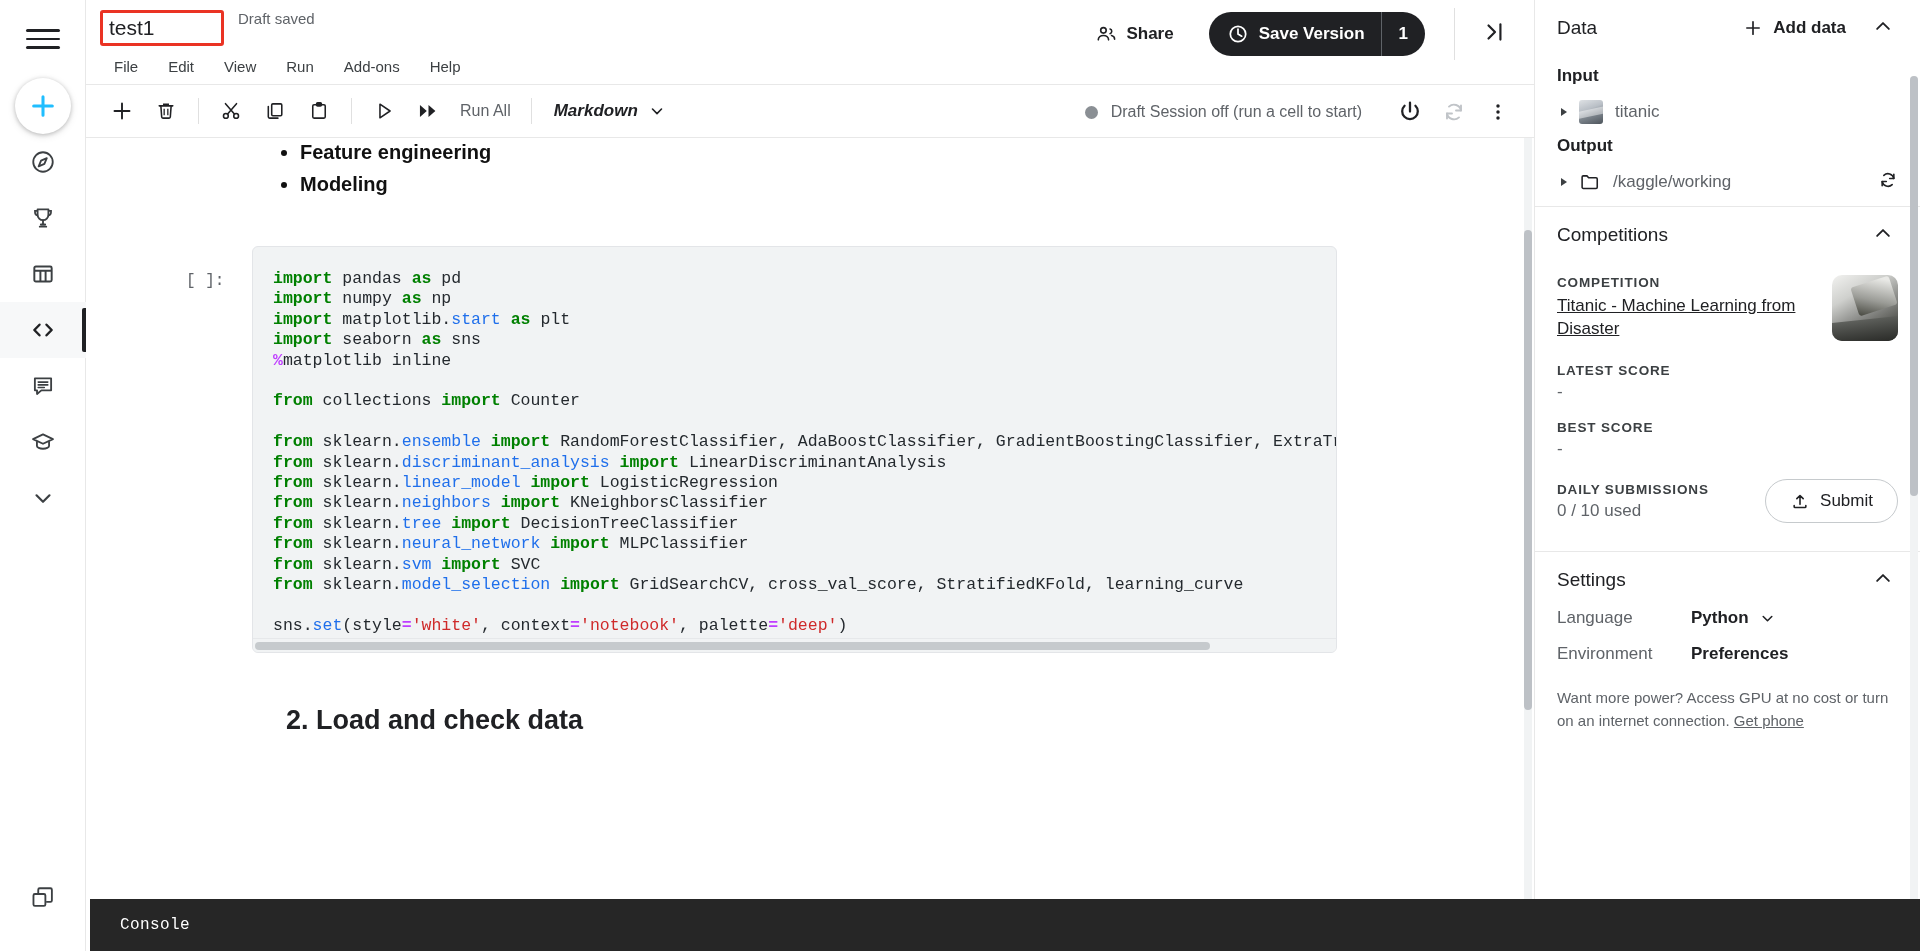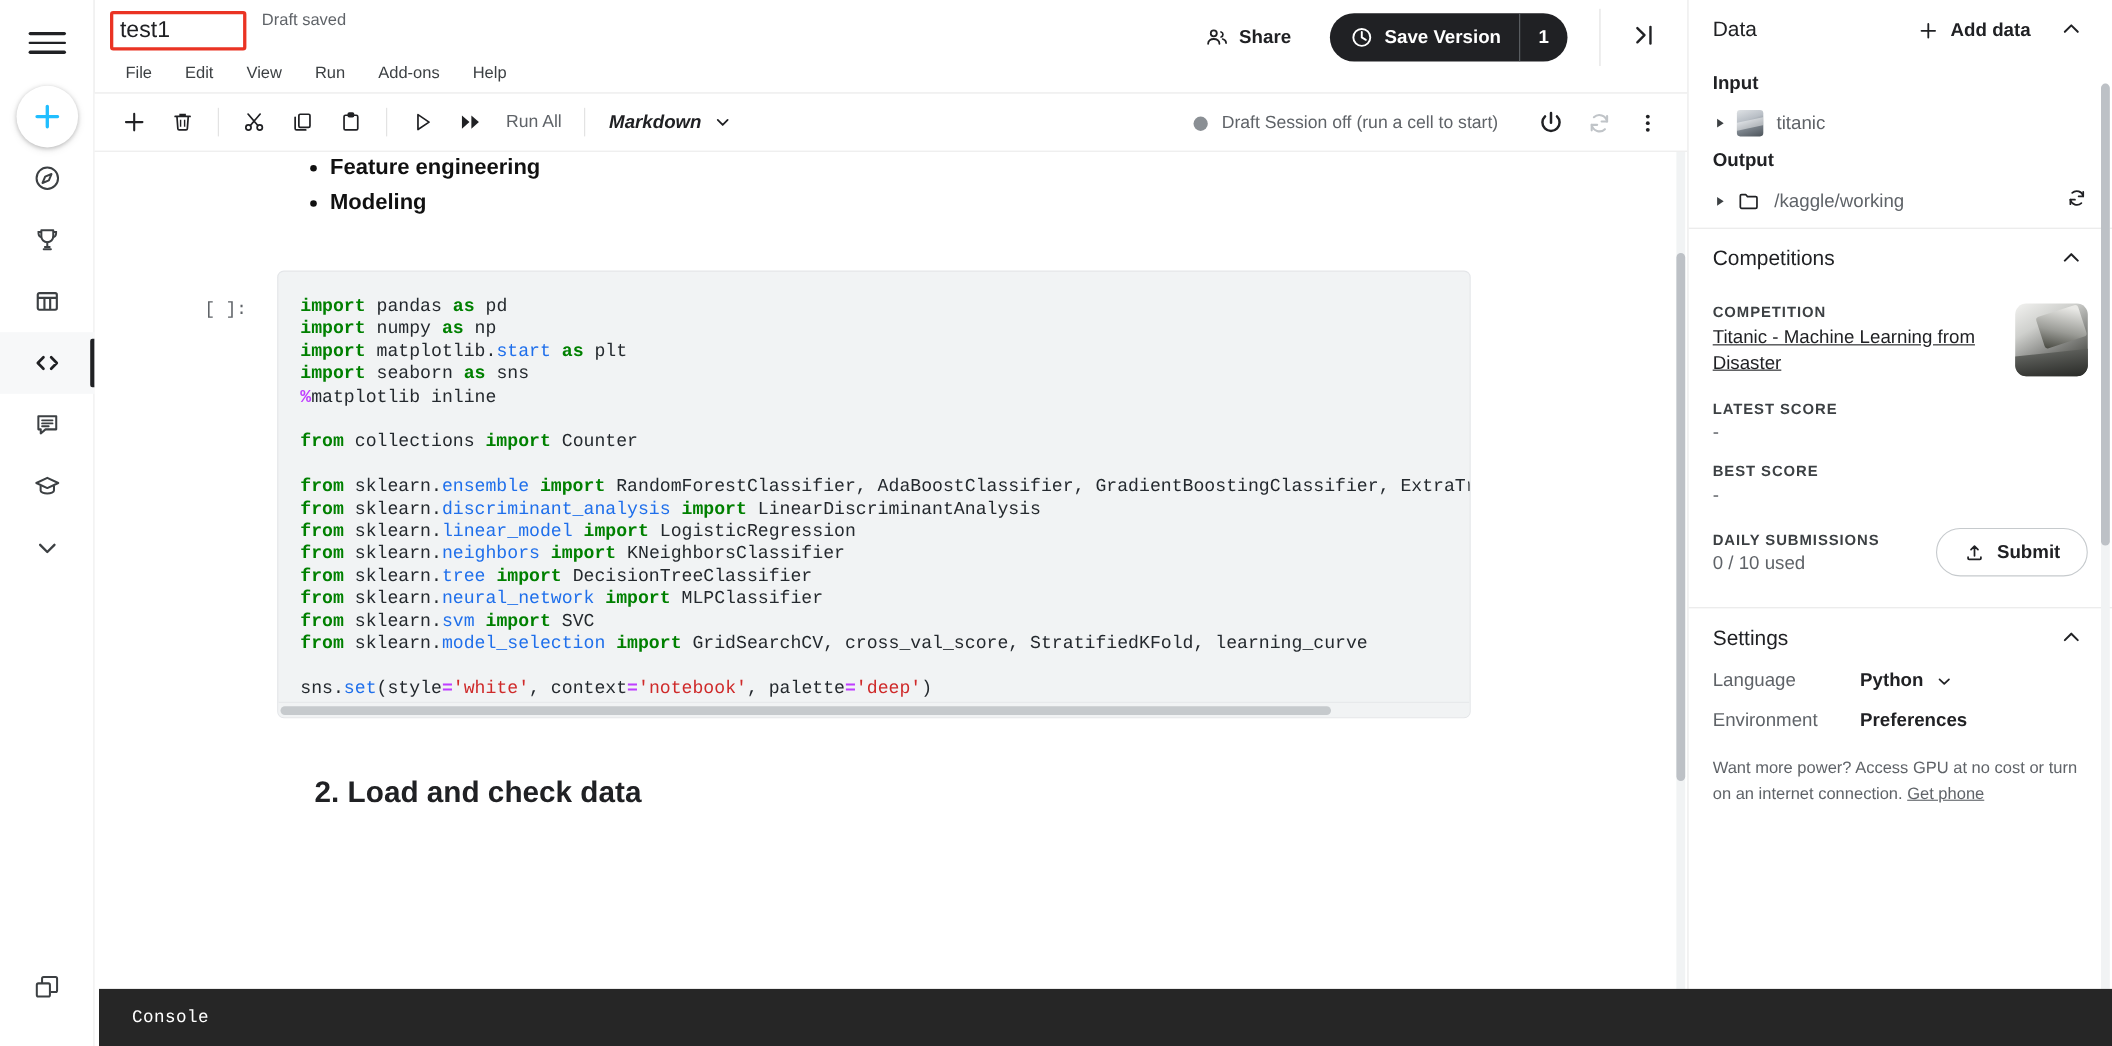--- a/index.html
+++ b/index.html
@@ -184,21 +184,21 @@
   }
   .comp-thumb::after {
     content: ""; position: absolute; left: -6px; bottom: -4px; width: 90px; height: 26px;
     background: linear-gradient(180deg, rgba(90,92,88,.9), rgba(40,41,38,1));
     transform: rotate(-6deg);
   }
   .score-val { font-size: 17px; color: #5f6368; margin-bottom: 18px; }
   .subs-row { display: flex; align-items: center; justify-content: space-between; padding-top: 2px; }
   .submit-btn {
     display: flex; align-items: center; gap: 10px; border: 1px solid #c6cacd; border-radius: 22px;
-    padding: 11px 24px; font-size: 17px; font-weight: bold; color: #202124; cursor: pointer; background: #fff;
+    padding: 11px 24px; font-size: 17px; font-weight: normal; color: #202124; cursor: pointer; background: #fff;
   }
 
   .set-row { display: flex; align-items: center; margin-bottom: 16px; }
   .set-key { font-size: 17px; color: #5f6368; width: 134px; }
   .set-val { font-size: 17px; font-weight: bold; color: #202124; display: flex; align-items: center; gap: 12px; cursor: pointer; }
   .promo { font-size: 15px; color: #5f6368; line-height: 23px; padding-top: 6px; }
   .promo u { cursor: pointer; }
 
   .right-scrollbar {
     position: absolute; right: 2px; top: 76px; width: 8px; height: 420px;

